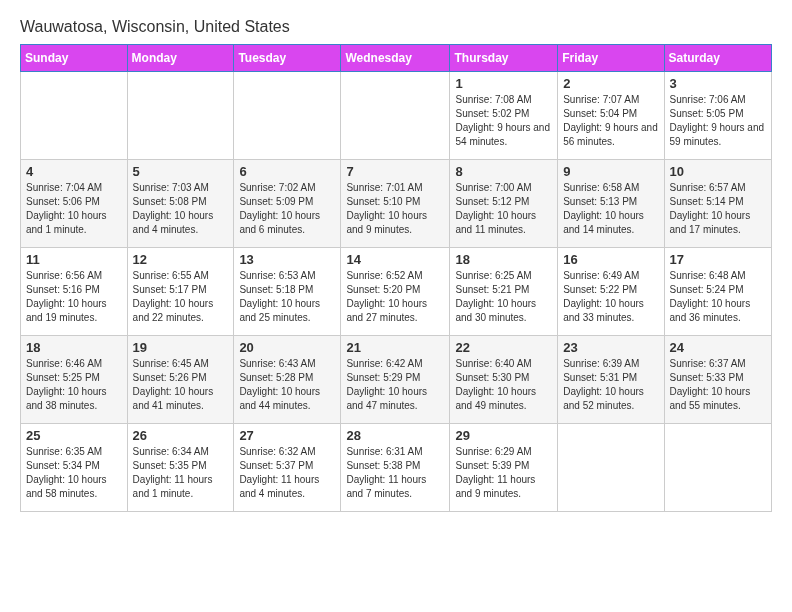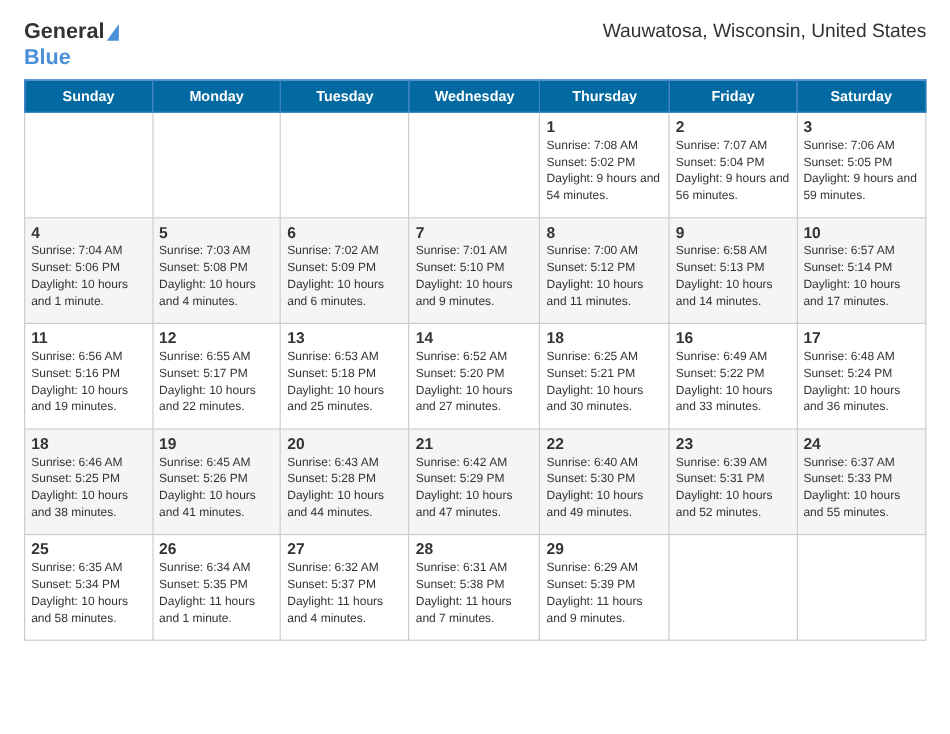--- a/index.html
+++ b/index.html
@@ -38,24 +38,24 @@
       font-size: 16px;
       color: #333;
       margin-top: 2px;
     }
     .calendar {
       width: 100%;
       border-collapse: collapse;
       font-size: 11px;
     }
     .calendar thead tr th {
-      background: #0369a1;
+      background: #d946ef;
       color: #fff;
       padding: 6px 4px;
-      text-align: center;
+      text-align: left;
       font-size: 12px;
       font-weight: bold;
       border: 1px solid #3a80c9;
     }
     .calendar tbody tr td {
       border: 1px solid #ccc;
       vertical-align: top;
       padding: 4px 5px;
       width: 113px;
       min-height: 80px;
@@ -79,29 +79,20 @@
       line-height: 1.4;
     }
     .empty-cell {
       background: #fff !important;
     }
   </style>
 </head>
 <body>
 
 <div class="header">
-  <div class="logo">
-    <div class="logo-line1">
-      <span style="font-size:18px;font-weight:bold;color:#333;">General</span>
-      <span style="display:inline-block;width:0;height:0;border-left:10px solid transparent;border-bottom:14px solid #4a90d9;margin-left:2px;vertical-align:middle;"></span>
-    </div>
-    <div>
-      <span style="font-size:18px;font-weight:bold;color:#4a90d9;">Blue</span>
-    </div>
-  </div>
   <div class="title-area">
     <div class="location">Wauwatosa, Wisconsin, United States</div>
   </div>
 </div>
 
 <table class="calendar">
   <thead>
     <tr>
     <th>Sunday</th>
         <th>Monday</th>

